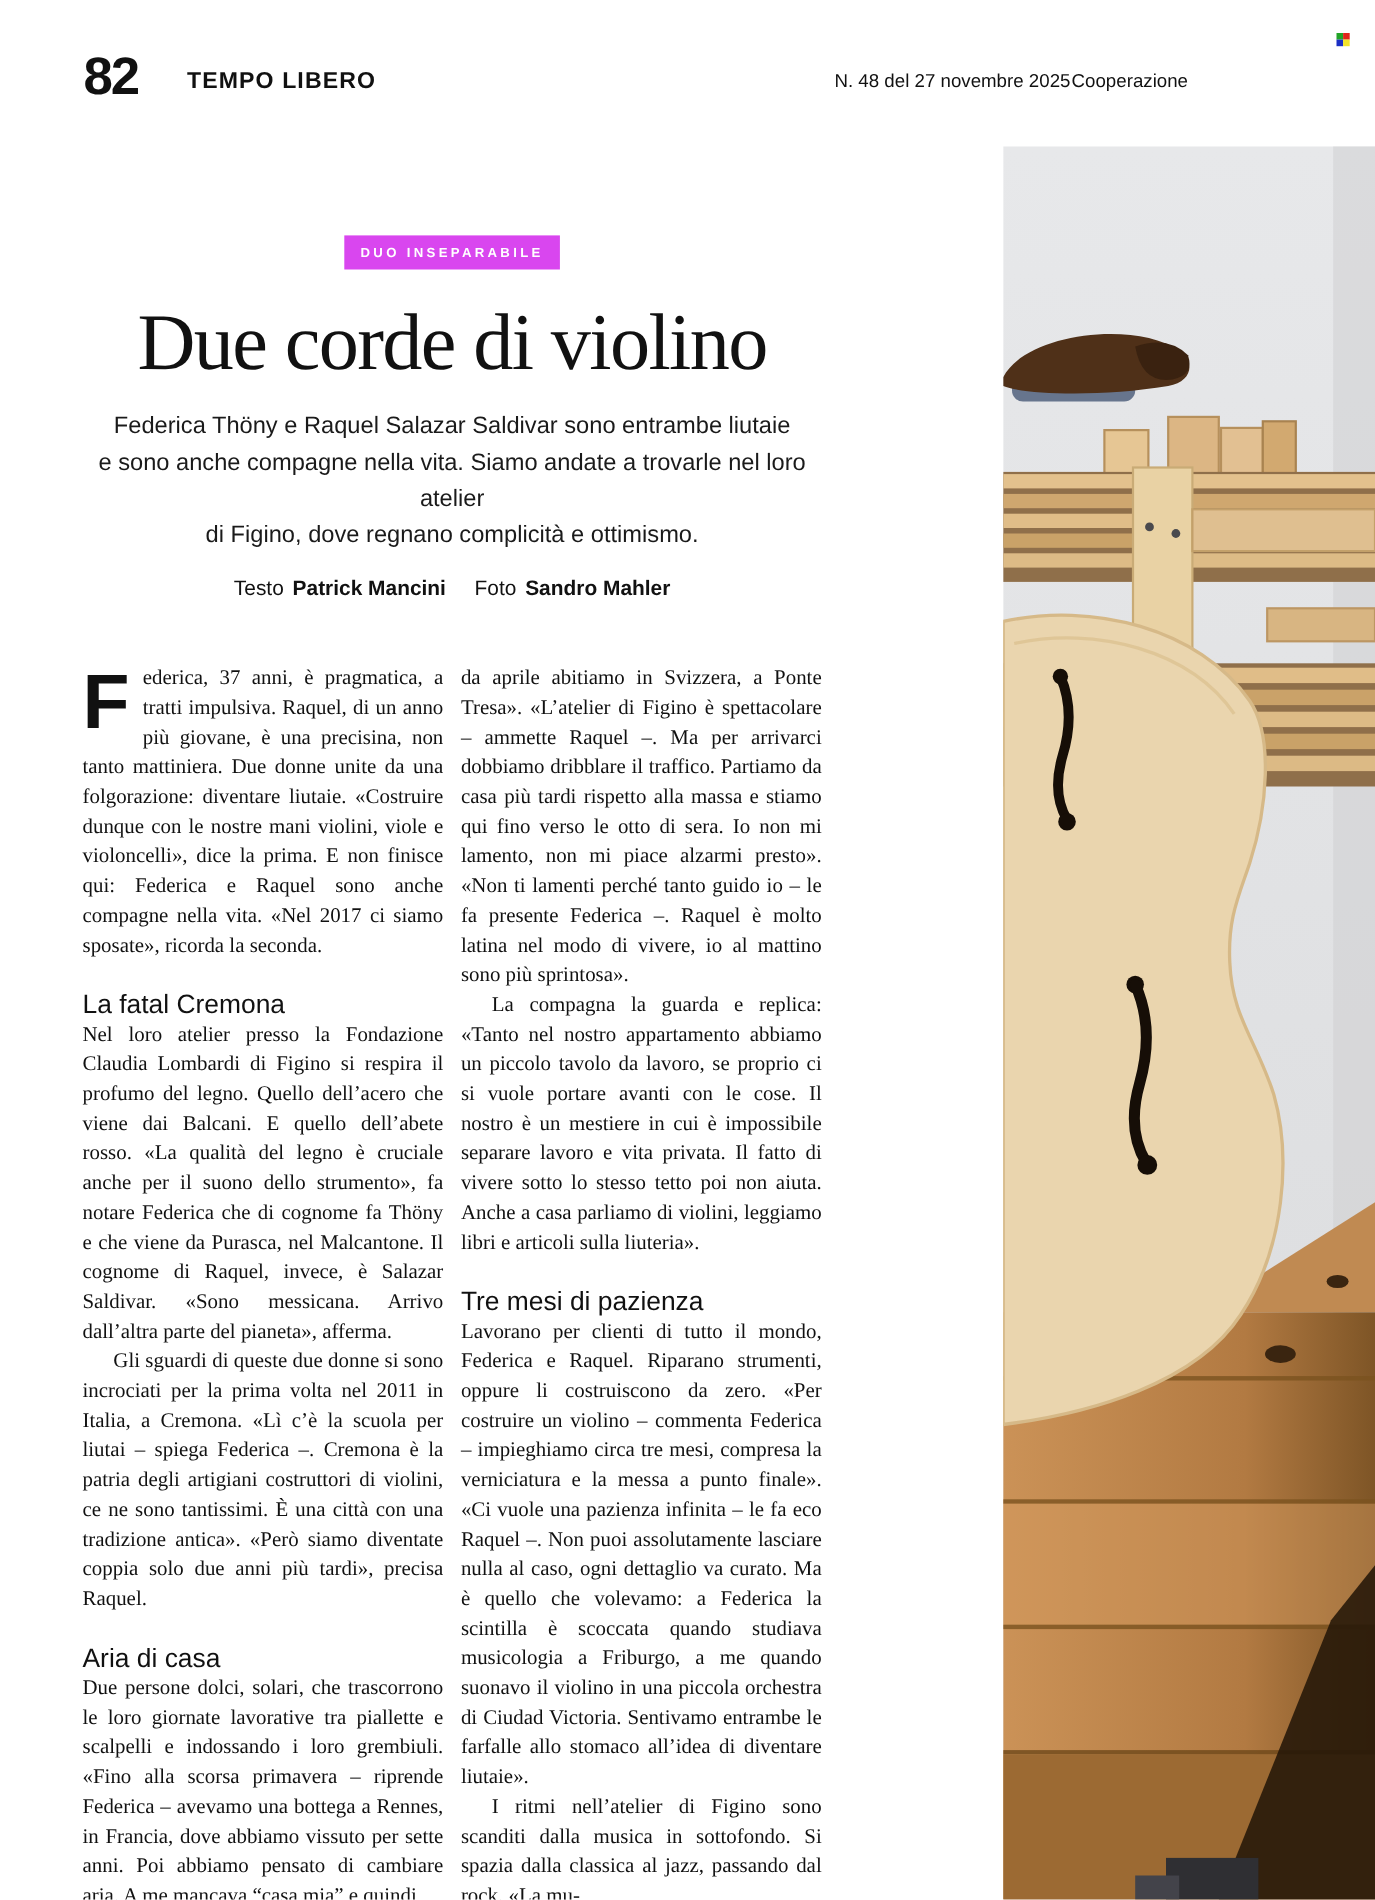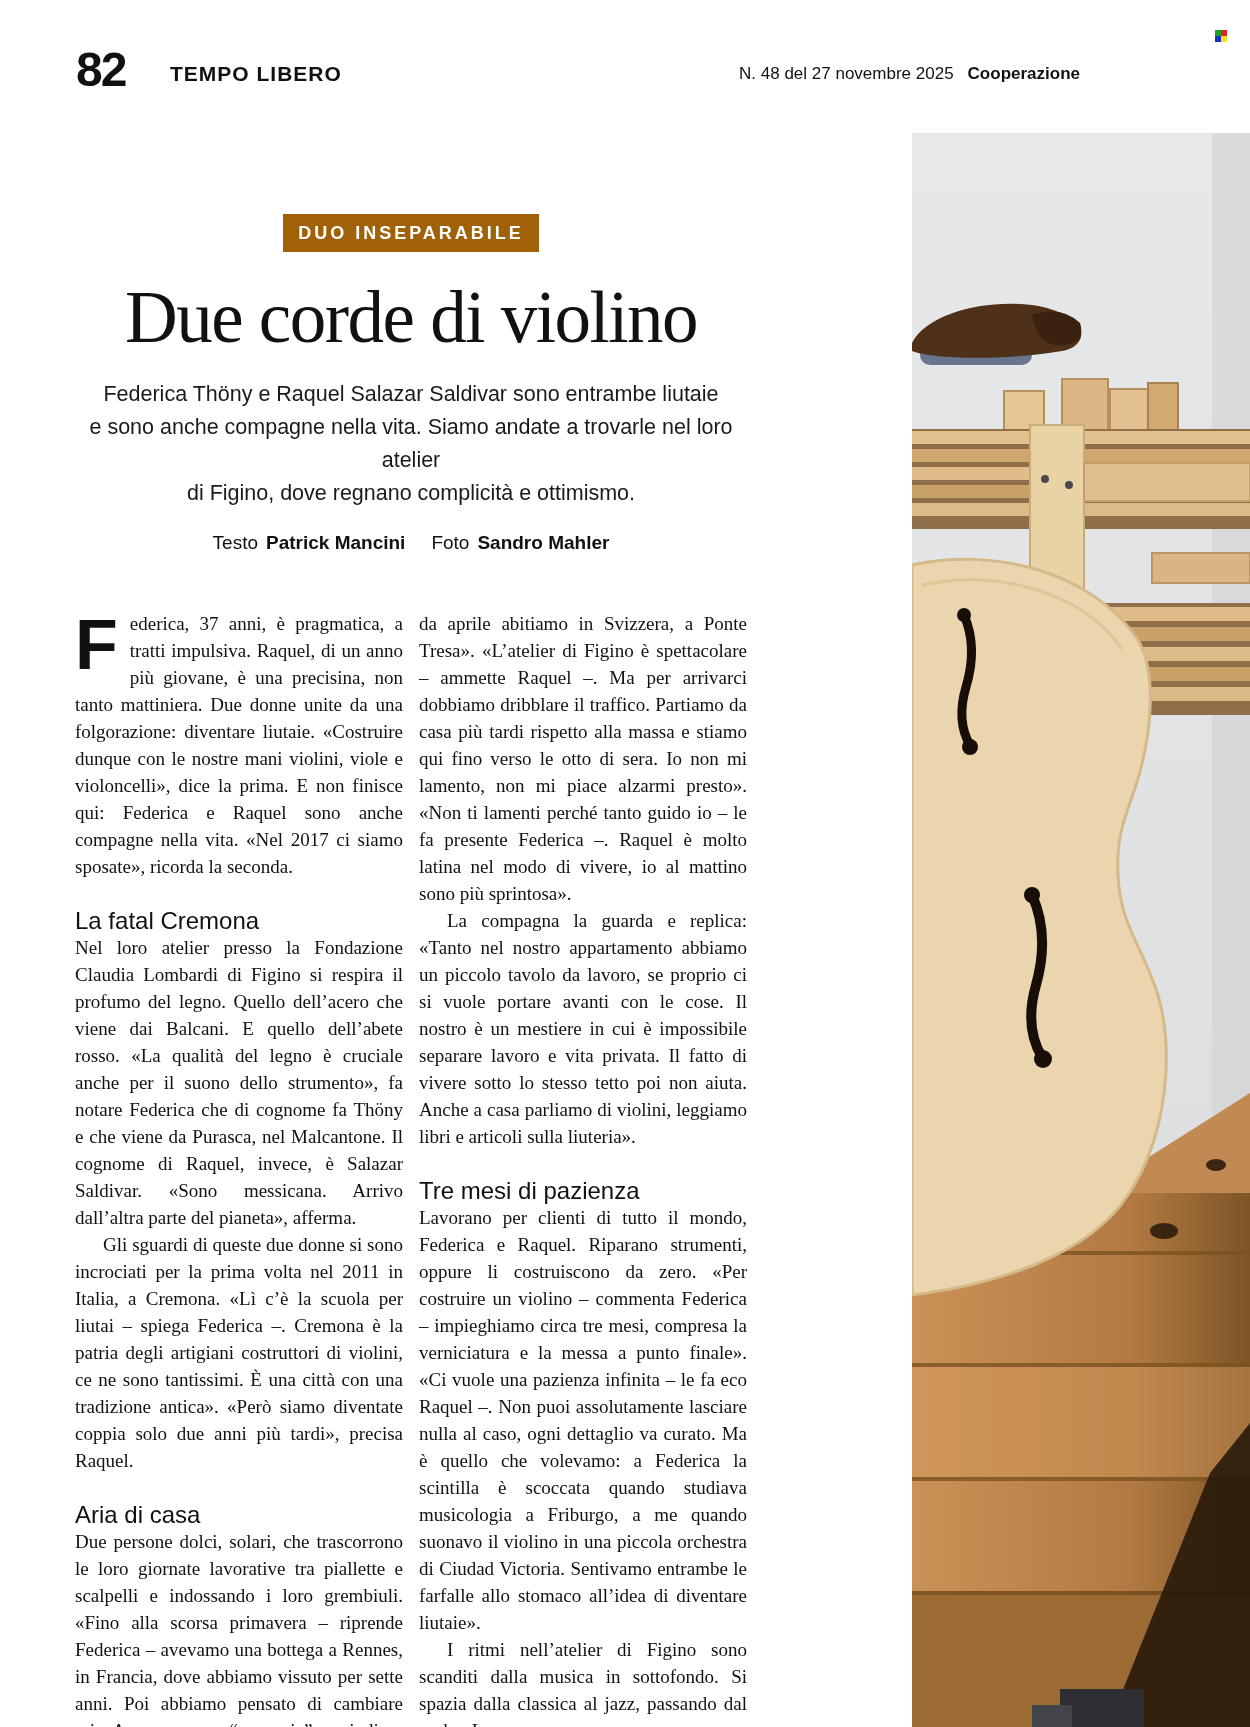--- a/index.html
+++ b/index.html
@@ -17,35 +17,35 @@
     font-size:48px;font-weight:900;letter-spacing:-2px;line-height:1;
   }
   .section{
     position:absolute;left:170px;top:62px;
     font-size:21px;font-weight:700;letter-spacing:1px;
   }
   .issue{
     position:absolute;top:64px;right:170px;
     font-size:17px;font-weight:400;white-space:nowrap;
   }
-  .issue .brand{font-weight:700;margin-left:14px;}
+  .issue .brand{font-weight:400;margin-left:1px;}
   .reg-mark{
     position:absolute;left:1215px;top:30px;
     width:12px;height:12px;
     display:grid;grid-template-columns:1fr 1fr;grid-template-rows:1fr 1fr;
   }
   .reg-mark span{display:block;}
   
   .content{
     position:absolute;left:75px;top:214px;width:672px;
     text-align:center;
   }
   .kicker{
-    display:inline-block;background:#a16207;color:#fff;
-    font-size:18px;font-weight:700;letter-spacing:3px;
+    display:inline-block;background:#d946ef;color:#fff;
+    font-size:12px;font-weight:700;letter-spacing:3px;
     padding:9px 15px 8px;
   }
   .title{
     font-family:"Liberation Serif",serif;
     font-size:73px;font-weight:400;letter-spacing:-1.5px;
     line-height:80px;margin:26px 0 0;
   }
   .standfirst{
     margin-top:20px;
     font-size:21.5px;line-height:33px;font-weight:400;color:#1a1a1a;

